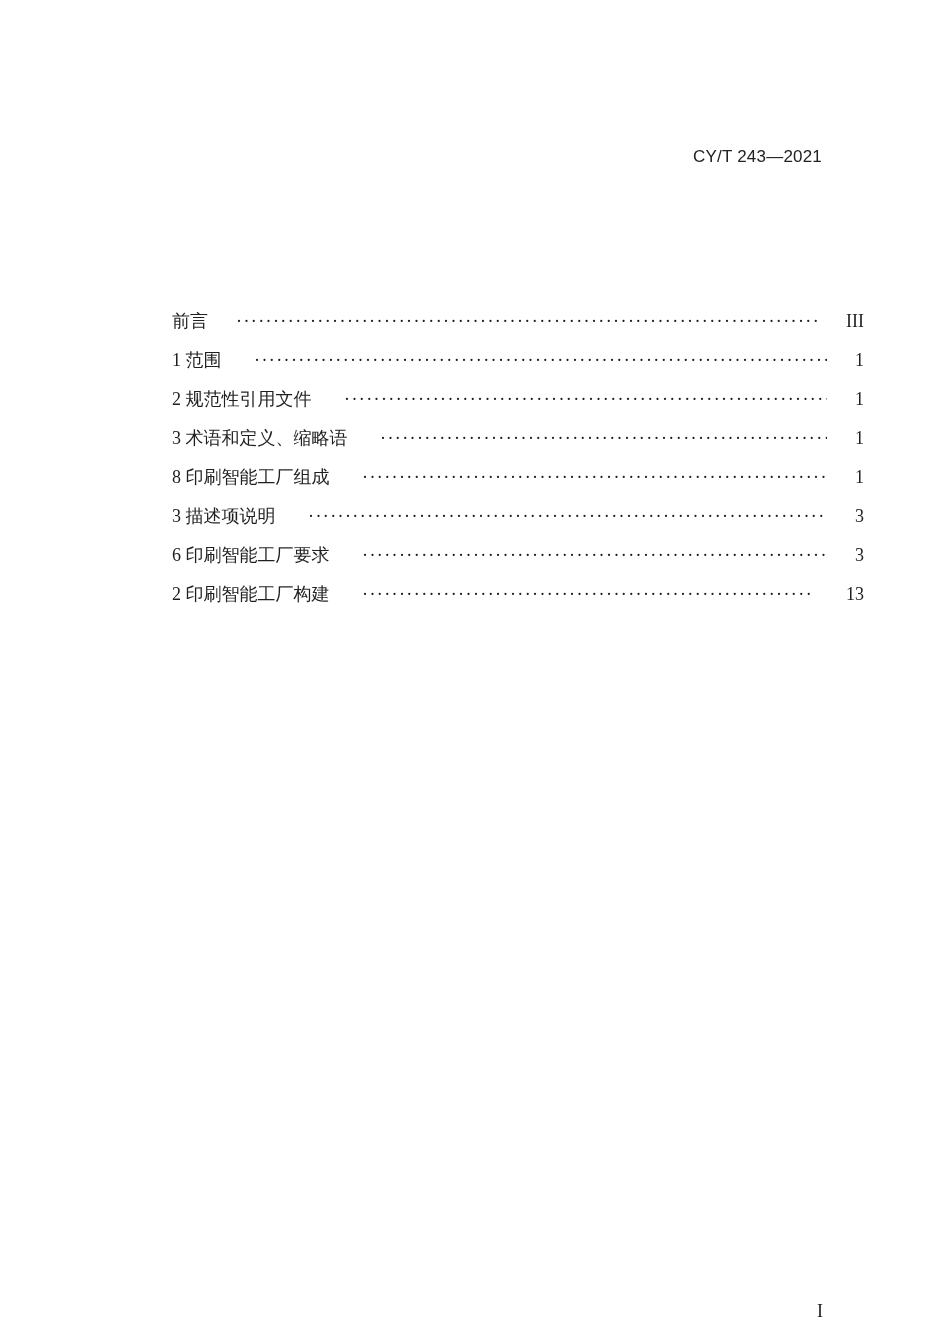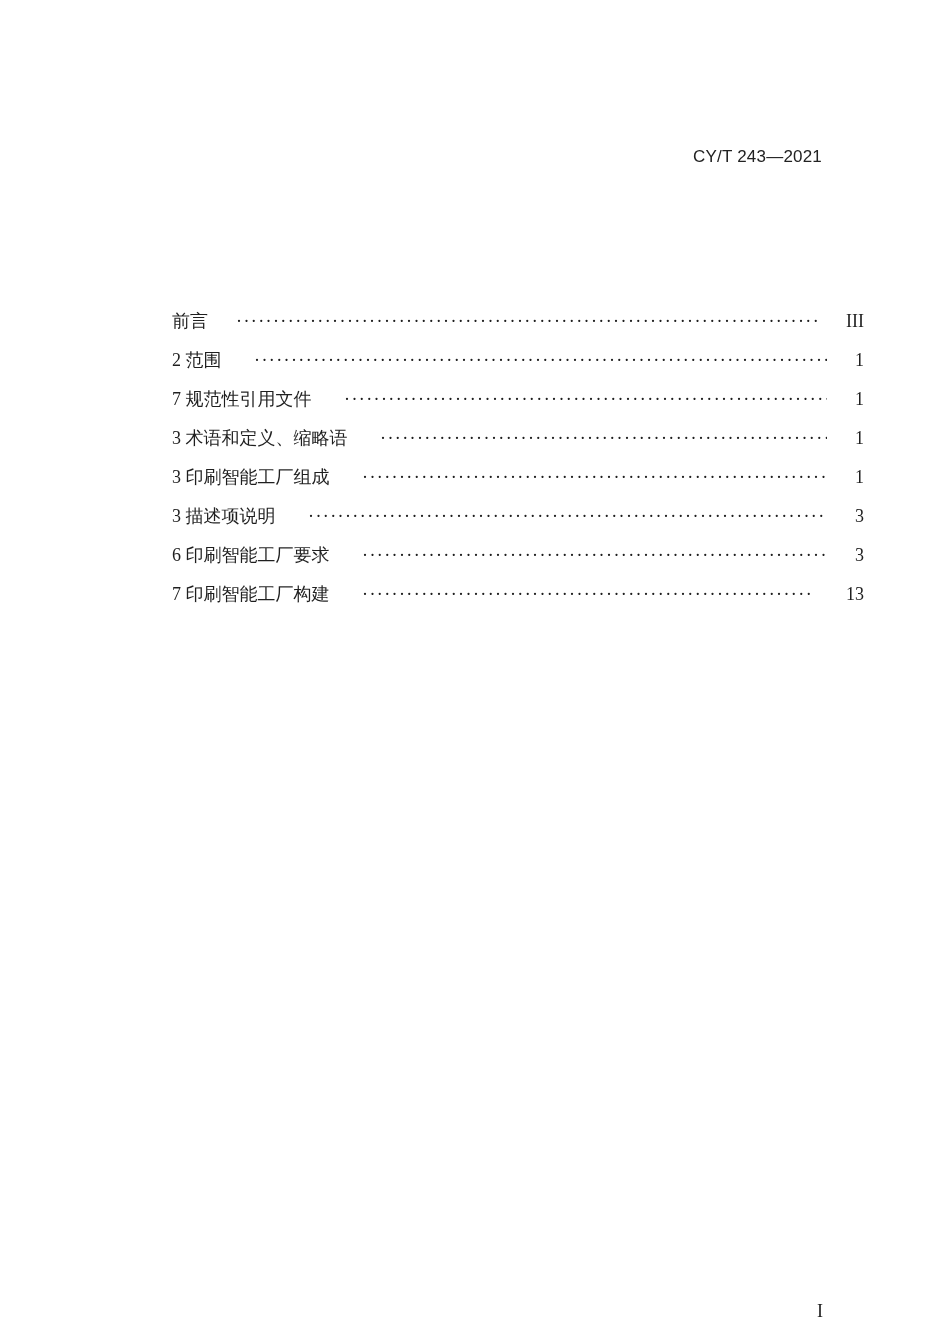--- a/index.html
+++ b/index.html
@@ -97,57 +97,57 @@
 
 
   <div class="toc">
   <div class="toc-row">
     <span class="toc-label">前言</span>
     <span class="toc-dots">····························································································································································································································</span>
     <span class="toc-page">III</span>
   </div>
 
   <div class="toc-row">
-    <span class="toc-label">2 范围 </span>
+    <span class="toc-label">1 范围 </span>
     <span class="toc-dots">····························································································································································································································</span>
     <span class="toc-page">1</span>
   </div>
 
   <div class="toc-row">
-    <span class="toc-label">7 规范性引用文件 </span>
+    <span class="toc-label">2 规范性引用文件 </span>
     <span class="toc-dots">····························································································································································································································</span>
     <span class="toc-page">1</span>
   </div>
 
   <div class="toc-row">
     <span class="toc-label">3 术语和定义、缩略语 </span>
     <span class="toc-dots">····························································································································································································································</span>
     <span class="toc-page">1</span>
   </div>
 
   <div class="toc-row">
-    <span class="toc-label">3 印刷智能工厂组成 </span>
+    <span class="toc-label">8 印刷智能工厂组成 </span>
     <span class="toc-dots">····························································································································································································································</span>
     <span class="toc-page">1</span>
   </div>
 
   <div class="toc-row">
     <span class="toc-label">3 描述项说明 </span>
     <span class="toc-dots">····························································································································································································································</span>
     <span class="toc-page">3</span>
   </div>
 
   <div class="toc-row">
     <span class="toc-label">6 印刷智能工厂要求 </span>
     <span class="toc-dots">····························································································································································································································</span>
     <span class="toc-page">3</span>
   </div>
 
   <div class="toc-row">
-    <span class="toc-label">7 印刷智能工厂构建 </span>
+    <span class="toc-label">2 印刷智能工厂构建 </span>
     <span class="toc-dots">····························································································································································································································</span>
     <span class="toc-page"> 13</span>
   </div>
 </div>
 
   <div class="doc-footer">
     <span>I</span>
   </div>
 
 </div>

